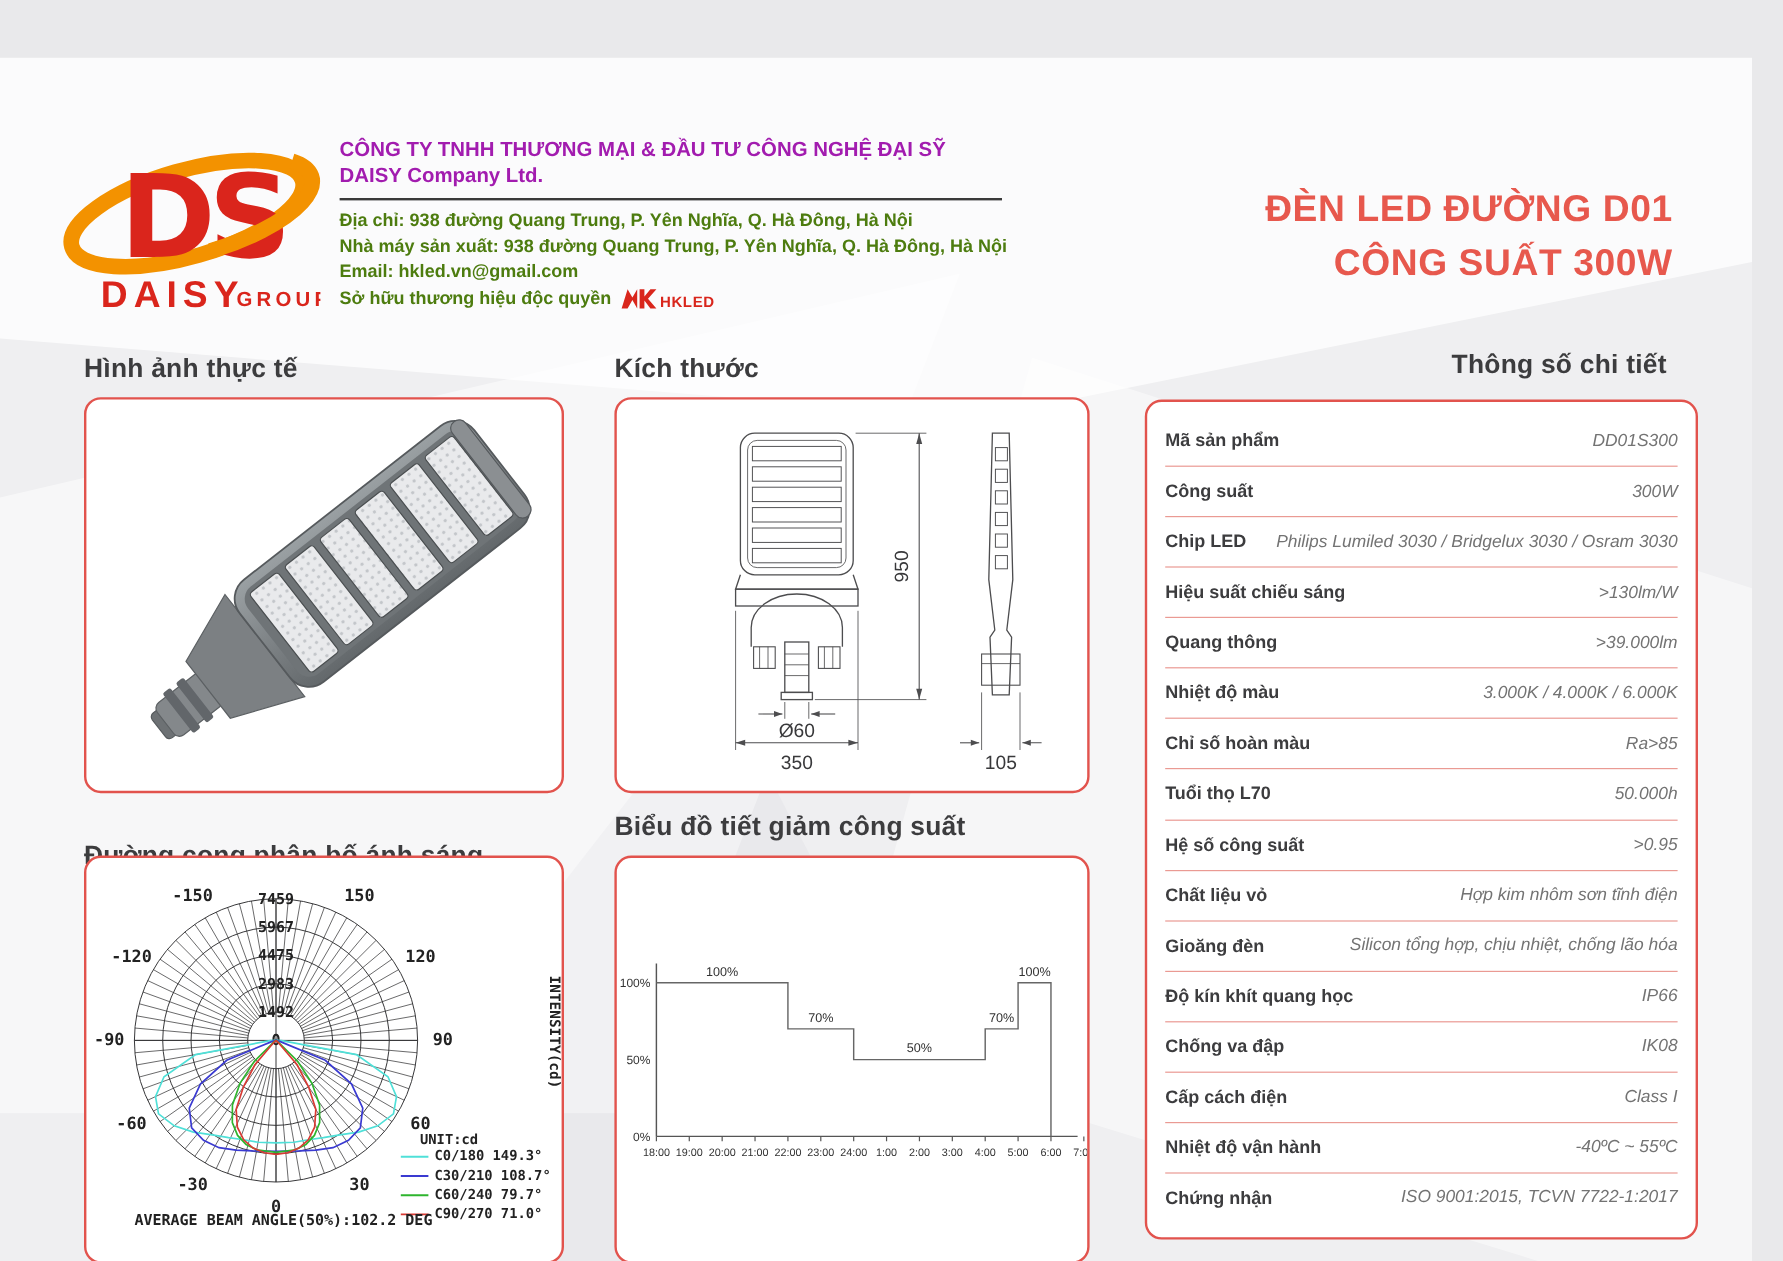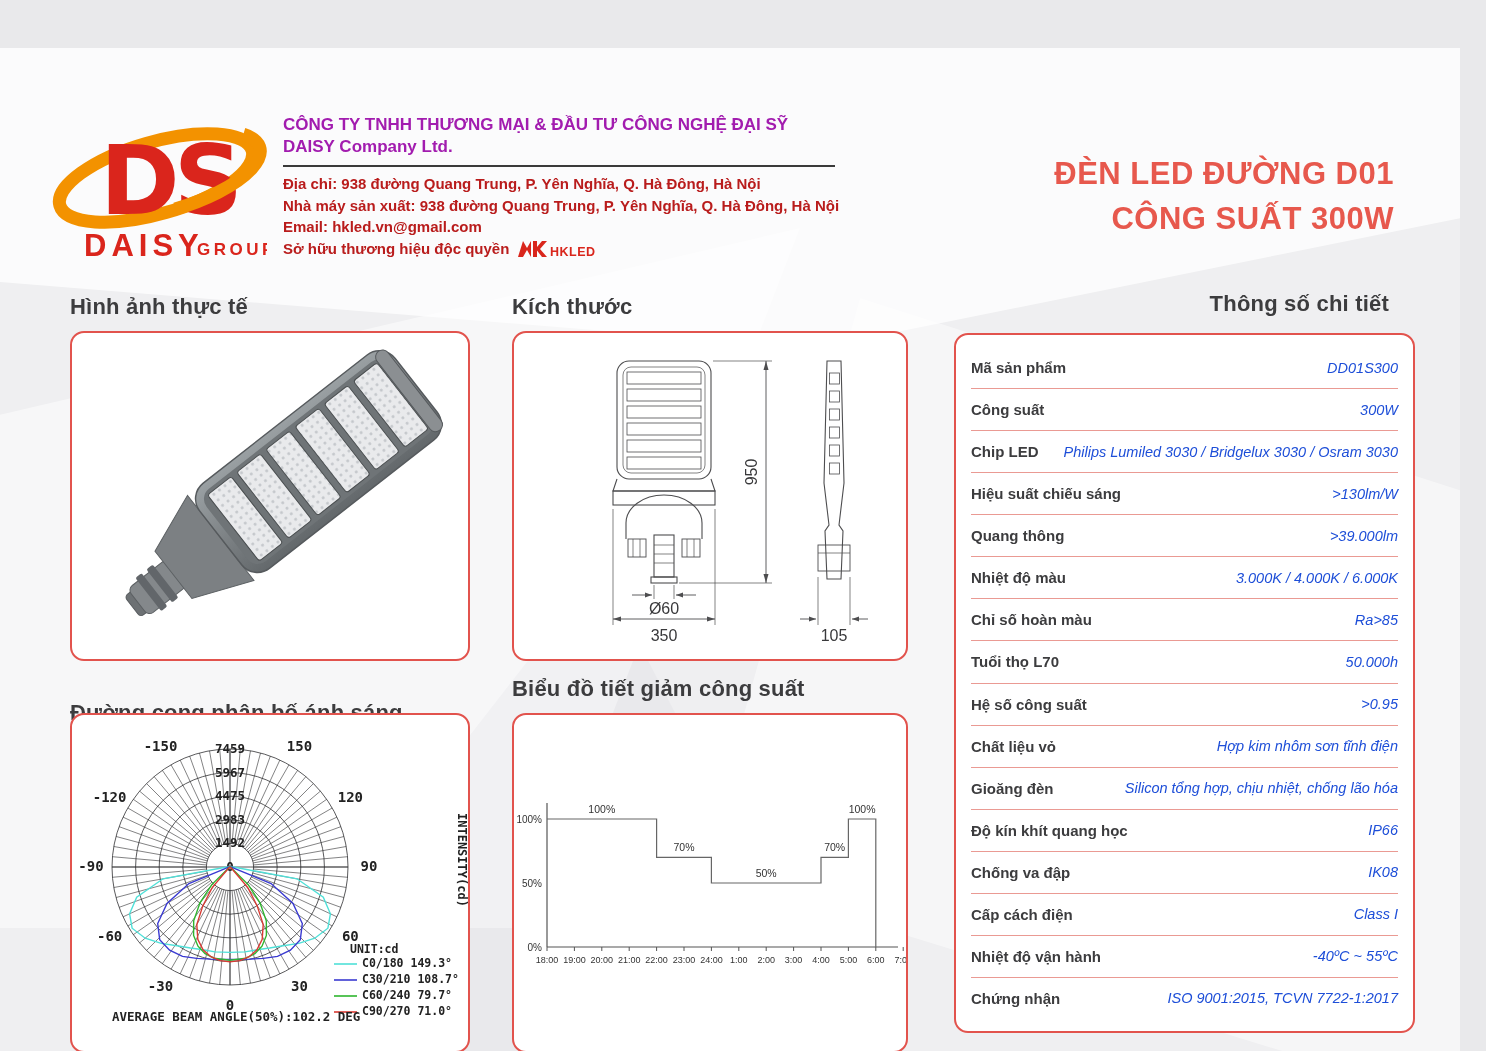--- a/index.html
+++ b/index.html
@@ -12,30 +12,30 @@
   #bg4{left:180px;top:520px;width:700px;height:540px;background:rgba(140,140,150,.05);clip-path:polygon(0 100%,60% 0,100% 100%);}
 
   .panel{position:absolute;background:#fff;border:2px solid #e2534d;border-radius:14px;box-sizing:border-box;}
   .sec-title{position:absolute;font-size:22px;font-weight:bold;color:#3c3c3e;letter-spacing:.2px;}
 
   
   #logo{position:absolute;left:52px;top:68px;}
   #hdr-info{position:absolute;left:283px;top:66px;width:580px;}
   .hdr-red{font-size:17px;font-weight:bold;color:#a21caf;line-height:22px;}
   #hdr-divider{width:552px;height:2px;background:#3a3a3a;margin:7px 0 6px 0;}
-  .hdr-line{font-size:15px;font-weight:bold;color:#b91c1c;line-height:21.5px;}
+  .hdr-line{font-size:15px;font-weight:bold;color:#4d7c0f;line-height:21.5px;}
   #brand-line{display:flex;align-items:center;gap:8px;}
   #title{position:absolute;right:66px;top:103px;text-align:right;font-size:31px;font-weight:bold;color:#e7584d;line-height:45px;letter-spacing:.5px;}
 
   
   #spec-table{position:absolute;left:954px;top:285px;width:461px;height:700px;border:2px solid #e2534d;border-radius:14px;background:#fff;box-sizing:border-box;display:flex;flex-direction:column;padding:12px 15px;}
   .spec-row{flex:1;display:flex;align-items:center;justify-content:space-between;border-bottom:1px solid #ea9a93;gap:10px;}
   .spec-row:last-child{border-bottom:none;align-items:center;}
   .spec-label{font-size:15px;font-weight:bold;color:#3c3c3e;white-space:nowrap;}
-  .spec-value{font-size:14.5px;font-style:italic;color:#1d4ed8;text-align:right;}
+  .spec-value{font-size:14.5px;font-style:italic;color:#737373;text-align:right;}
 
   svg text{font-family:"Liberation Sans",sans-serif;}
   .mono{font-family:"DejaVu Sans Mono",monospace;}
 </style>
 </head>
 <body>
 
 <div id="page">
   <div class="bgdec" id="bg1"></div>
   <div class="bgdec" id="bg2"></div>

